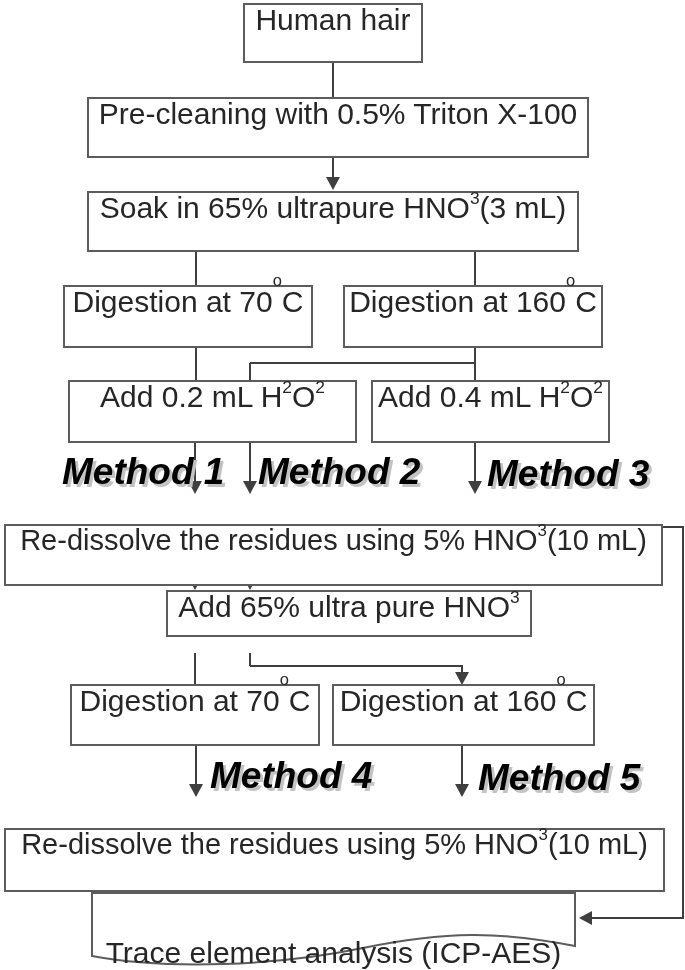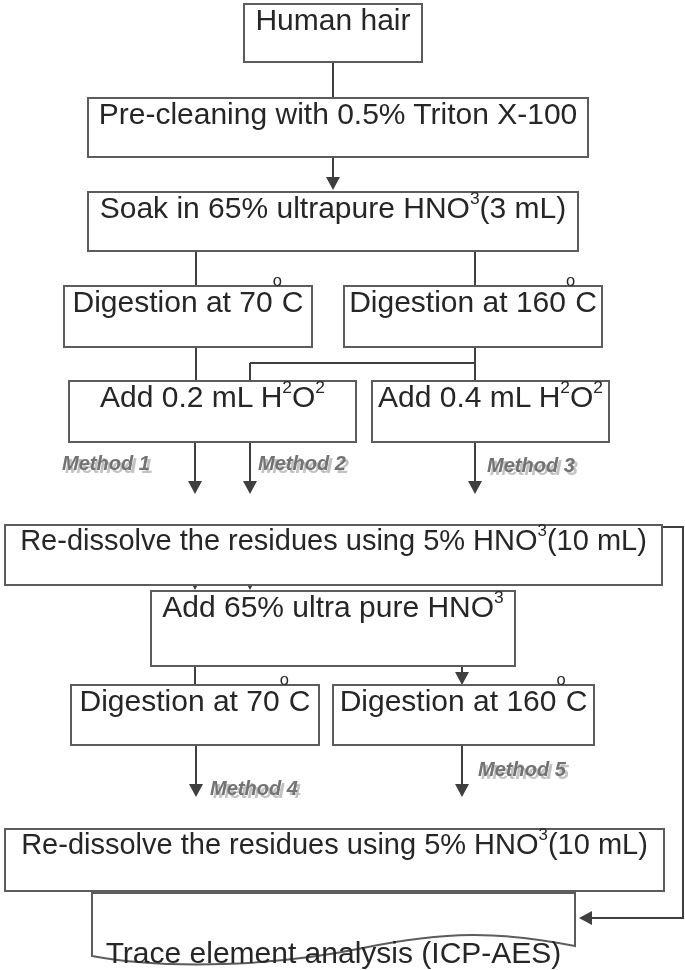--- a/index.html
+++ b/index.html
@@ -28,21 +28,21 @@
   .box.tight{font-size:29px;margin-top:30px;}
   .box sub{font-size:0.58em;line-height:0;position:relative;top:0.3em;vertical-align:baseline;}
   .box sup{font-size:0.55em;line-height:0;position:relative;top:-0.45em;vertical-align:baseline;}
   .docText{
     position:absolute;border:none;background:transparent;
     display:flex;align-items:center;justify-content:center;
     font-size:30px;line-height:1;color:var(--text);white-space:nowrap;
   }
   .method{
     position:absolute;
-    font-size:20px;font-weight:bold;font-style:italic;color:#737373;
+    font-size:37px;font-weight:bold;font-style:italic;color:#000000;
     text-shadow:3px 3px 0 var(--label_shadow);
     white-space:nowrap;line-height:1;
   }
 </style>
 </head>
 <body>
 
 <div id="canvas">
 
   <svg id="wires" width="685" height="970" viewBox="0 0 685 970">
@@ -135,38 +135,38 @@
   <div class="method" style="left:62px;top:453px;">Method 1</div>
   <div class="method" style="left:258px;top:453px;">Method 2</div>
   <div class="method" style="left:487px;top:455px;">Method 3</div>
 
   <div class="box tight" style="left:4px;top:494px;width:659px;height:62px;">
     <span>Re-dissolve the residues using 5% HNO</span>
       <sub>3</sub>
       <span> (10 mL)</span>
   </div>
 
-  <div class="box" style="left:150px;top:590px;width:366px;height:77px;">
+  <div class="box" style="left:166px;top:590px;width:366px;height:47px;">
     <span>Add 65% ultra pure HNO</span>
       <sub>3</sub>
   </div>
 
   <div class="box" style="left:70px;top:684px;width:250px;height:62px;">
     <span>Digestion at 70</span>
       <sup>o</sup>
       <span>C</span>
   </div>
 
   <div class="box" style="left:332px;top:684px;width:263px;height:62px;">
     <span>Digestion at 160</span>
       <sup>o</sup>
       <span>C</span>
   </div>
 
-  <div class="method" style="left:210px;top:778px;text-align:right;">Method 4</div>
+  <div class="method" style="left:210px;top:757px;text-align:right;">Method 4</div>
   <div class="method" style="left:478px;top:759px;">Method 5</div>
 
   <div class="box tight" style="left:4px;top:798px;width:661px;height:64px;">
     <span>Re-dissolve the residues using 5% HNO</span>
       <sub>3</sub>
       <span> (10 mL)</span>
   </div>
 
   <div class="docText" style="left:92px;top:893px;width:483px;height:56px;margin-top:32px;">
     <span>Trace element analysis (ICP-AES)</span>

